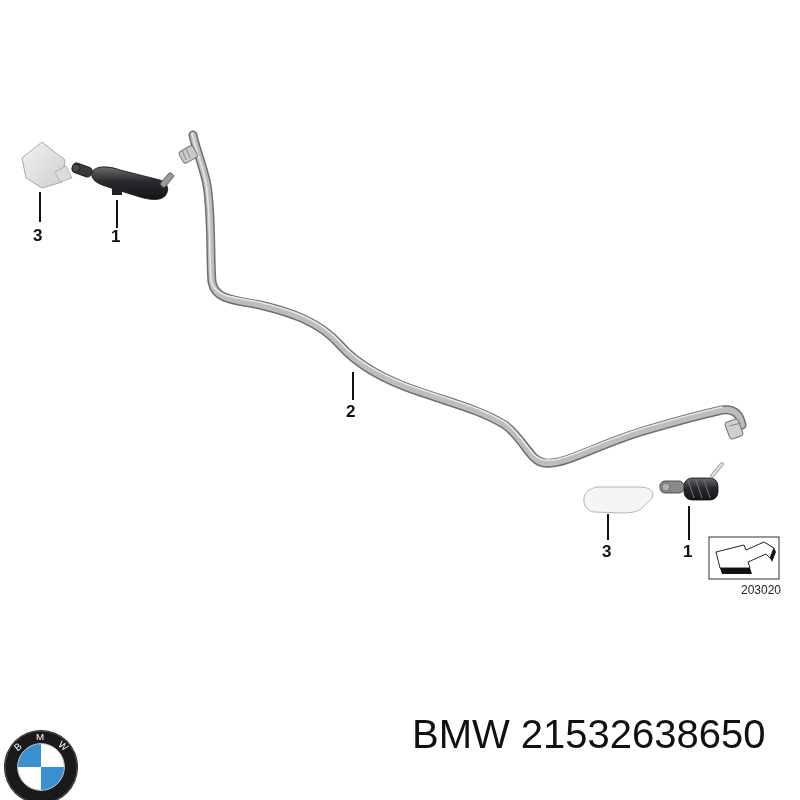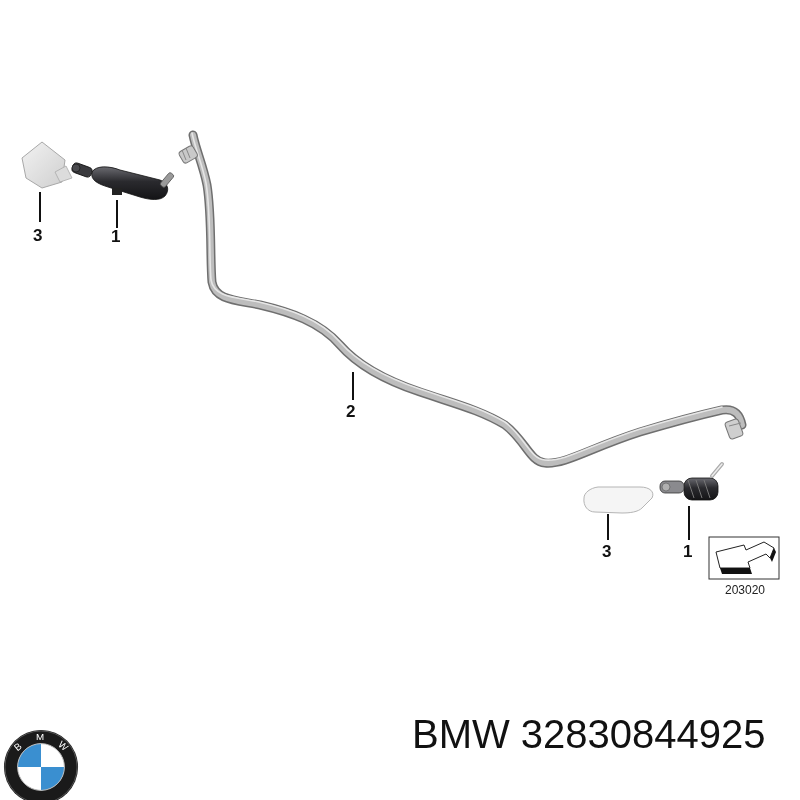--- a/index.html
+++ b/index.html
@@ -84,27 +84,27 @@
     <path d="M720 568 L750 568 L752 574 L722 574 Z" fill="#111"></path>
     <path d="M770 558 L774 548 L776 552 L772 562 Z" fill="#111"></path>
   </g>
 </svg>
 
 <div class="callout" style="left:33px; top:227px;">3</div>
 <div class="callout" style="left:111px; top:228px;">1</div>
 <div class="callout" style="left:346px; top:403px;">2</div>
 <div class="callout" style="left:602px; top:543px;">3</div>
 <div class="callout" style="left:683px; top:543px;">1</div>
-<div class="refcode" style="left:725px; top:583px;">203020</div>
+<div class="refcode" style="left:741px; top:583px;">203020</div>
 
 <svg class="logo" viewBox="0 0 80 80" xmlns="http://www.w3.org/2000/svg">
   <circle cx="40" cy="40" r="38" fill="#1a1a1a"></circle>
   <circle cx="40" cy="40" r="37" fill="none" stroke="#555" stroke-width="1"></circle>
   <circle cx="40" cy="40" r="24" fill="#ffffff"></circle>
   <path d="M40 40 L40 16 A24 24 0 0 0 16 40 Z" fill="#3a8fd0"></path>
   <path d="M40 40 L64 40 A24 24 0 0 1 40 64 Z" fill="#3a8fd0"></path>
   <circle cx="40" cy="40" r="24" fill="none" stroke="#bbb" stroke-width="1"></circle>
   <text x="16" y="24" font-family="Liberation Sans, sans-serif" font-size="10" fill="#fff" transform="rotate(-40 16 24)">B</text>
   <text x="35" y="12" font-family="Liberation Sans, sans-serif" font-size="10" fill="#fff">M</text>
   <text x="57" y="18" font-family="Liberation Sans, sans-serif" font-size="10" fill="#fff" transform="rotate(40 57 18)">W</text>
 </svg>
 
-<div class="brand-label">BMW 32830844925</div>
+<div class="brand-label">BMW 21532638650</div>
 
 </body></html>

